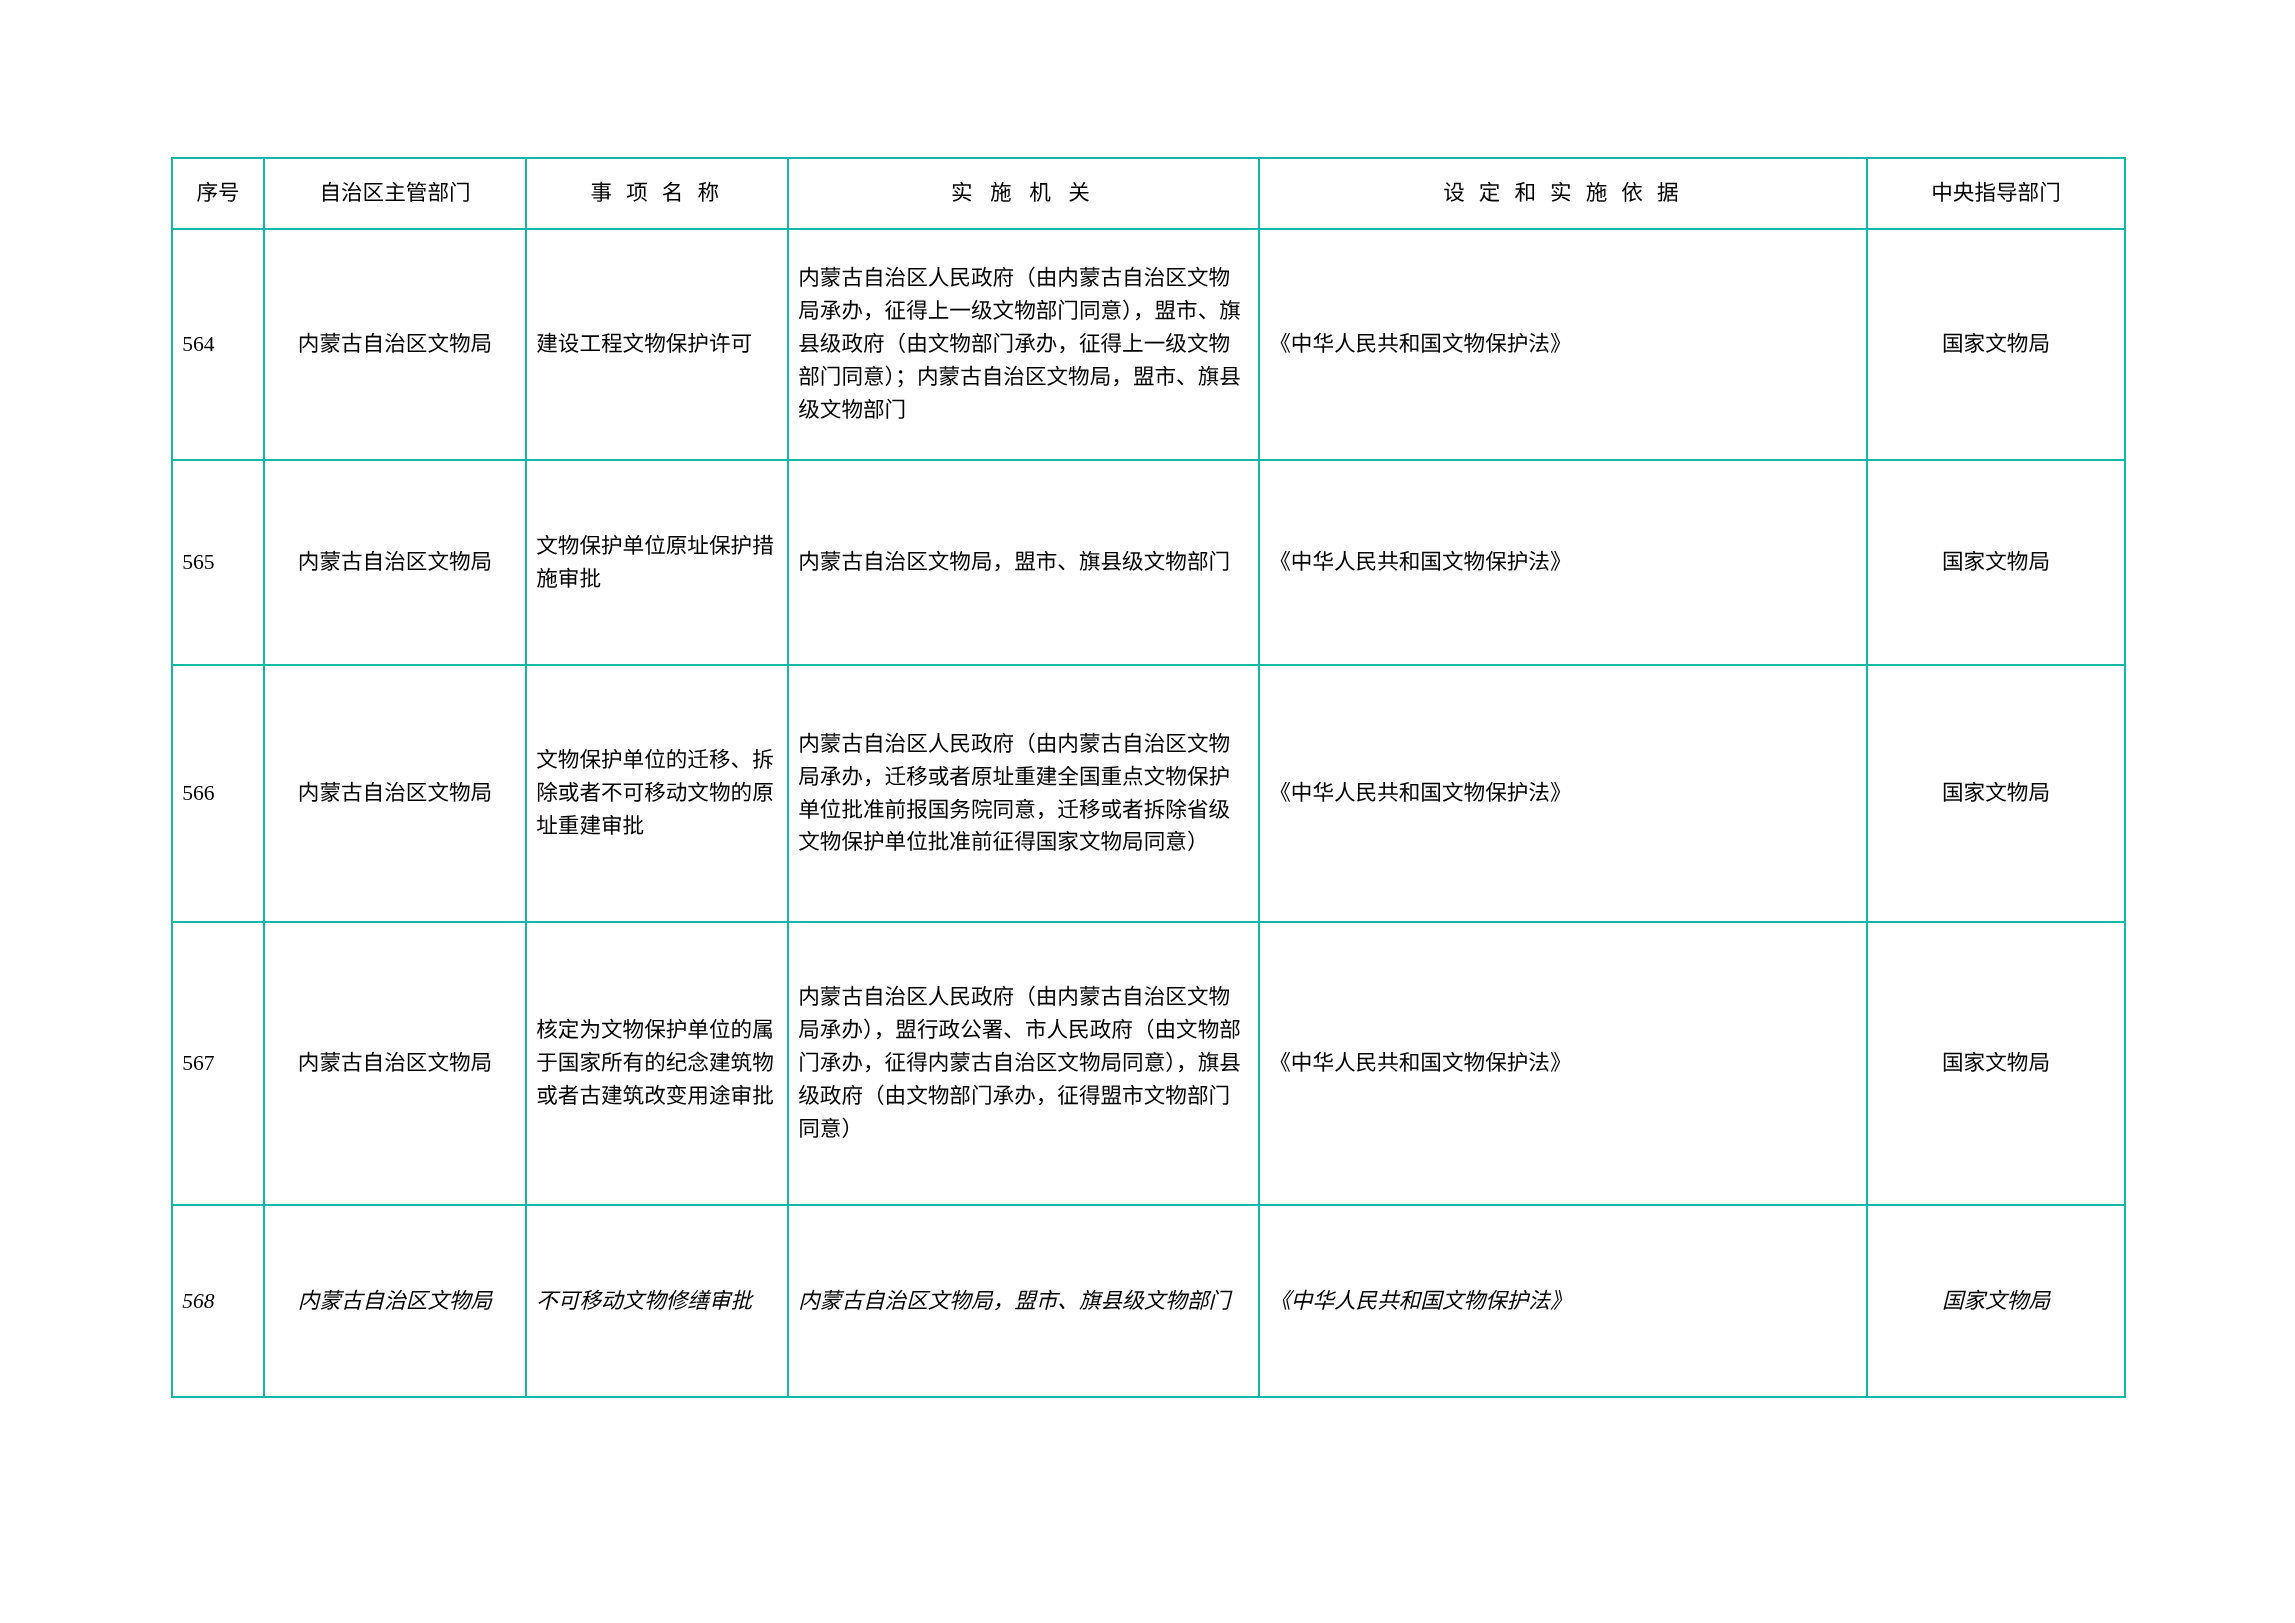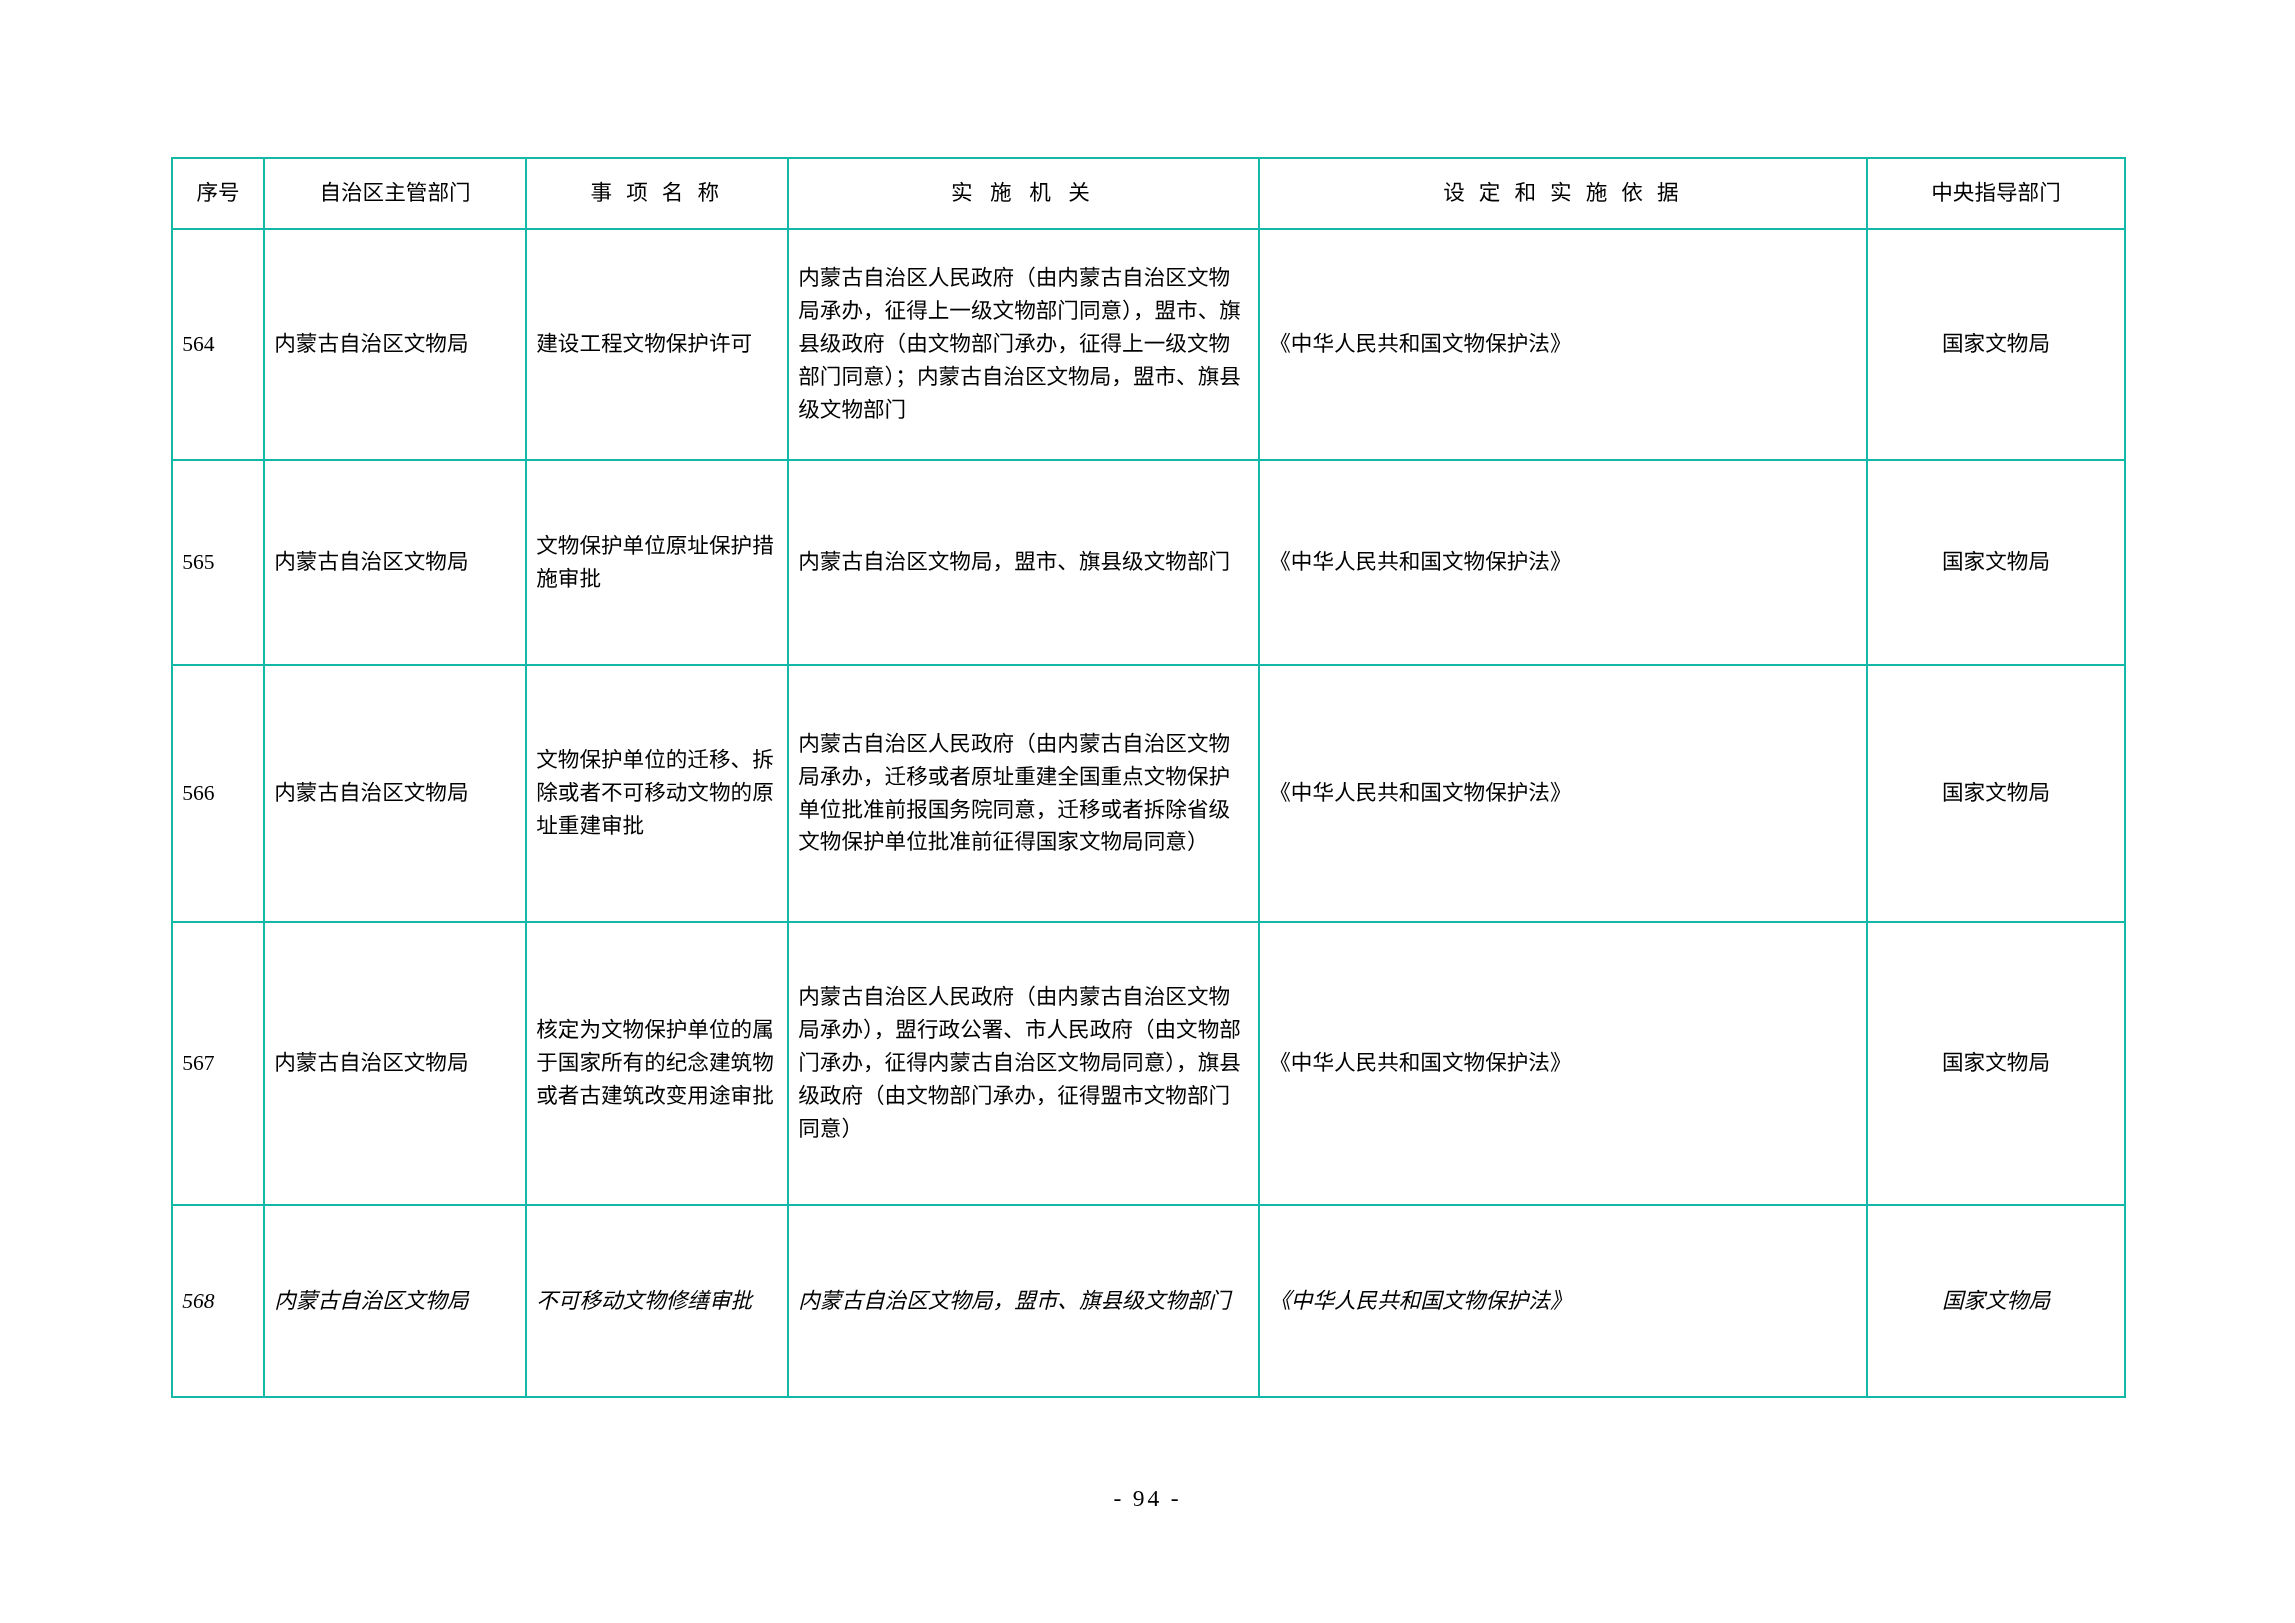--- a/index.html
+++ b/index.html
@@ -70,21 +70,21 @@
     letter-spacing: 0.20em;
     padding-left: 0.20em;
   }
 
   td.seq {
     text-align: left;
     font-size: 21.6px;
     border-radius: 27px;
   }
   td.dept {
-    text-align: left;
+    text-align: center;
     font-size: 21.6px;
     white-space: nowrap;
   }
   td.item {
     text-align: left;
     font-size: 21.6px;
   }
   td.org {
     text-align: left;
     font-size: 21.6px;
@@ -179,16 +179,15 @@
           <td class="dept">内蒙古自治区文物局</td>
           <td class="item">不可移动文物修缮审批</td>
           <td class="org">内蒙古自治区文物局，盟市、旗县级文物部门</td>
           <td class="basis">《中华人民共和国文物保护法》</td>
           <td class="central">国家文物局</td>
         </tr>
       </tbody>
     </table>
   </div>
 
-  <div class="page-number">- 94 -</div>
 
 </div>
 
 
 </body></html>

